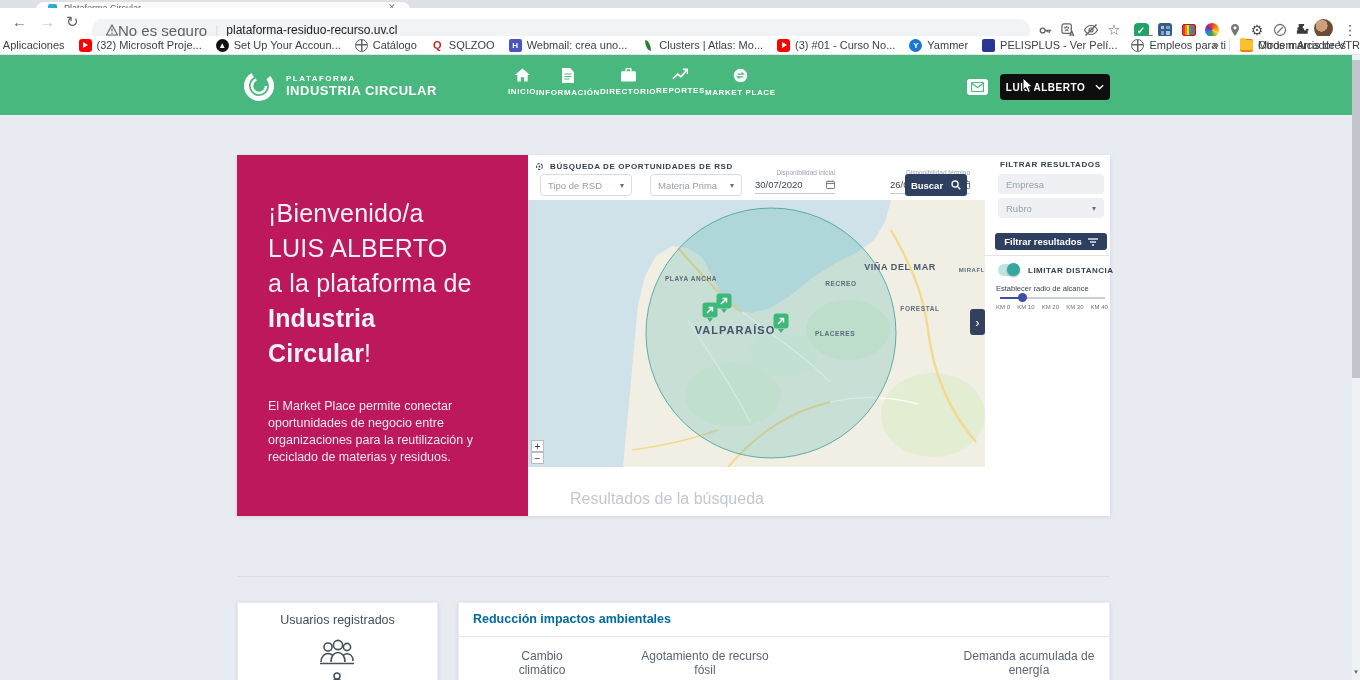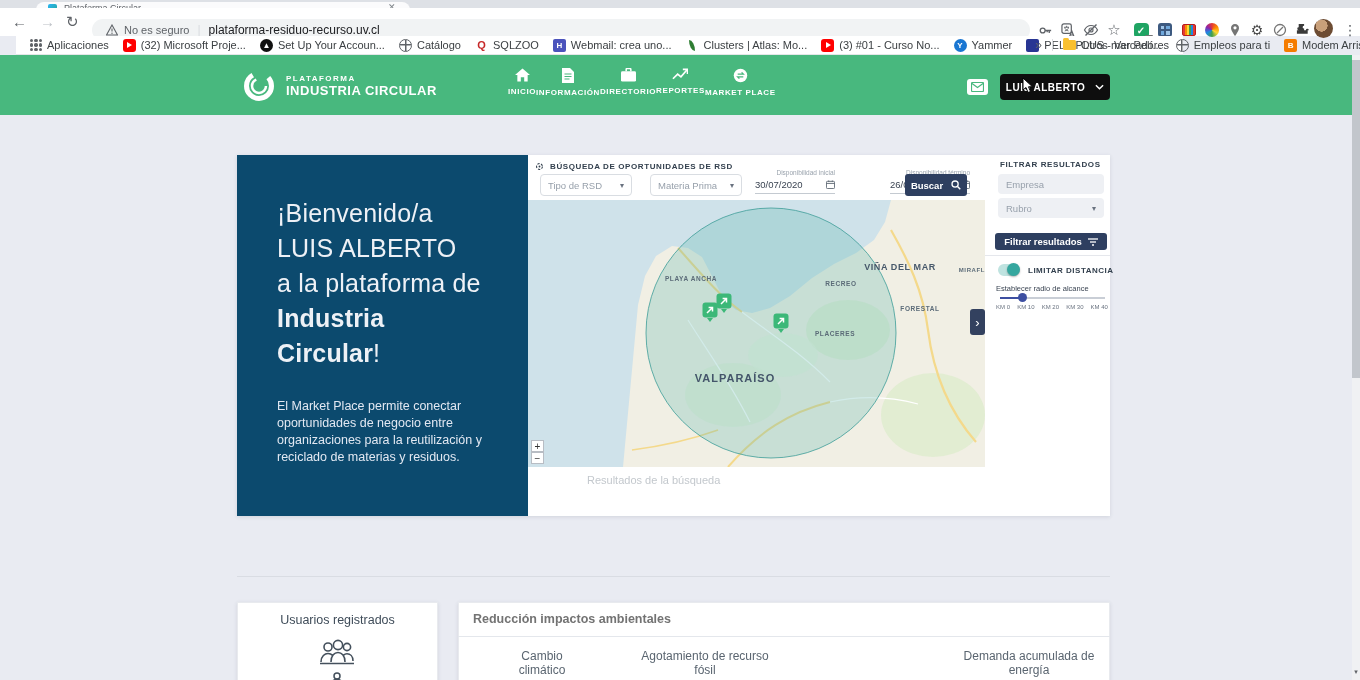--- a/index.html
+++ b/index.html
@@ -11,26 +11,26 @@
   
   .tabstrip { left:0; top:0; width:1360px; height:8px; background:#dee1e6; overflow:hidden; }
   .tab { left:36px; top:2px; width:374px; height:14px; background:#fbfbfc; border-radius:8px 8px 0 0; overflow:hidden; }
   .tab-fav { left:12px; top:2px; width:9px; height:8px; border-radius:2px; background:linear-gradient(135deg,#29b6f6,#26a69a); }
   .tab-title { left:28px; top:1px; font-size:9px; color:#5f6368; white-space:nowrap; }
   .tab-close { left:352px; top:0px; font-size:9px; color:#80868b; }
   .toolbar { left:0; top:8px; width:1360px; height:28px; background:#ffffff; }
   .navglyph { font-size:15px; color:#5f6368; top:5px; }
   .omnibox { left:92px; top:11px; width:938px; height:22px; background:#f1f3f4; border-radius:11px; display:flex; align-items:center; }
   .omni-warn { margin-left:14px; width:12px; height:12px; }
-  .omni-sec { margin-left:6px; font-size:11px; color:#5f6368; white-space:nowrap; }
+  .omni-sec { margin-left:0; font-size:15px; color:#5f6368; white-space:nowrap; }
   .omni-div { margin:0 8px; color:#dadce0; font-size:12px; }
   .omni-url { font-size:12px; color:#202124; white-space:nowrap; }
   .toolicon { top:13px; width:18px; height:18px; display:flex; align-items:center; justify-content:center; font-size:13px; color:#5f6368; }
   .ext { border-radius:3px; }
-  .bookmarks { left:16px; top:36px; width:1167px; height:19px; background:#ffffff; border-bottom:1px solid #e4e6e8; display:flex; align-items:center; }
+  .bookmarks { left:0; top:36px; width:1360px; height:19px; background:#ffffff; border-bottom:1px solid #e4e6e8; display:flex; align-items:center;justify-content:flex-end; }
   .bm { display:flex; align-items:center; gap:5px; margin-left:14px; font-size:11px; color:#3c4043; white-space:nowrap; }
   .bmi { width:13px; height:13px; display:inline-flex; align-items:center; justify-content:center; font-size:8px; font-weight:bold; color:#fff; border-radius:2px; flex:none; }
   .grid9 { width:12px; height:12px; display:grid; grid-template-columns:repeat(3,1fr); gap:1px; }
   .grid9 span { background:#5f6368; border-radius:50%; }
   .yt { background:#ff0000; border-radius:3px; position:relative; }
   .yt::after { content:""; position:absolute; left:4.5px; top:3.5px; border-left:5px solid #fff; border-top:3px solid transparent; border-bottom:3px solid transparent; }
   .globe { border:1.5px solid #5f6368; border-radius:50%; position:relative; background:
      linear-gradient(#5f6368,#5f6368) 50% 0/1.5px 100% no-repeat,
      linear-gradient(#5f6368,#5f6368) 0 50%/100% 1.5px no-repeat; }
   .folder { width:13px; height:10px; background:#f9c02f; border-radius:1.5px; position:relative; }
@@ -45,39 +45,39 @@
   .logo-text .l2 { font-size:13px; letter-spacing:0.5px; font-weight:bold; }
   .mainnav { left:508px; top:13px; display:flex; }
   .nav-item { display:flex; flex-direction:column; align-items:center; gap:5px; color:#fff; cursor:pointer; }
   .nav-item .lbl { font-size:8px; font-weight:bold; letter-spacing:0.6px; }
   .mailbtn { left:967px; top:24px; width:21px; height:16px; background:#fff; border-radius:3px; display:flex; align-items:center; justify-content:center; }
   .userbtn { left:1000px; top:19px; width:110px; height:26px; background:#0e0e0e; border-radius:4px; color:#fff; display:flex; align-items:center; justify-content:center; gap:10px; font-size:10px; font-weight:bold; letter-spacing:0.5px; }
 
   
   .card { background:#fff; box-shadow:0 1px 4px rgba(40,50,70,.12); }
   .hero { left:237px; top:155px; width:873px; height:361px; }
-  .welcome { left:237px; top:155px; width:291px; height:361px; background:#0c4a6e; color:#eef1f6; padding:41px 22px 0 40px; }
+  .welcome { left:237px; top:155px; width:291px; height:361px; background:#be185d; color:#eef1f6; padding:41px 22px 0 31px; }
   .welcome h1 { font-size:25px; font-weight:normal; line-height:35px; letter-spacing:0.2px; }
   .welcome h1 b { font-weight:bold; }
   .welcome p { margin-top:27px; font-size:12.5px; line-height:17px; color:#e2e8f2; width:250px; }
 
   .search-title { left:534px; top:161px; display:flex; align-items:center; gap:5px; font-size:8px; font-weight:bold; letter-spacing:0.6px; color:#33404e; }
   .selbox { top:174px; height:22px; border:1px solid #d9dde2; border-radius:4px; background:#fff; display:flex; align-items:center; justify-content:space-between; padding:0 7px; font-size:9.5px; color:#97a0ab; }
   .selbox .car { color:#6a7380; font-size:8px; }
   .dlabel { font-size:6.5px; color:#9aa3ad; }
   .dgroup { top:169px; width:80px;text-align:right; }
   .dval { margin-top:3px; display:flex; align-items:center; justify-content:space-between; border-bottom:1px solid #c4cad1; padding-bottom:3px; font-size:9.5px; color:#3a4452; }
   .buscar { left:905px; top:174px; width:62px; height:22px; background:#2e3f60; border-radius:3px; color:#fff; display:flex; align-items:center; justify-content:center; gap:8px; font-size:9.5px; font-weight:bold; }
 
   .map { left:528px; top:200px; width:457px; height:267px; overflow:hidden; background:#cfe2ea; }
   .map-label { position:absolute; color:#5b6b78; font-weight:bold; letter-spacing:0.6px; white-space:nowrap; transform:translate(-50%,-50%); }
   .marker { position:absolute; width:16px; height:20px; transform:translate(-50%,-100%); }
   .zoombtn { left:3px; width:13px; height:12px; background:#fff; border:1px solid #b8bdc4; font-size:10px; color:#333; display:flex; align-items:center; justify-content:center; }
   .map-chevron { left:442px; top:109px; width:15px; height:26px; background:#33415f; border-radius:3px; color:#fff; font-size:13px; display:flex; align-items:center; justify-content:center; }
-  .results-text { left:570px; top:474px; font-size:11px; color:#c3c8cd;margin-left:17px; }
+  .results-text { left:570px; top:490px; font-size:16px; color:#c3c8cd; }
 
   
   .f-title { left:1000px; top:160px; font-size:8px; font-weight:bold; letter-spacing:0.6px; color:#33404e; }
   .f-input { left:998px; width:106px; height:20px; background:#eef0f4; border-radius:4px; display:flex; align-items:center; justify-content:space-between; padding:0 8px; font-size:9.5px; color:#98a1ac; }
   .f-btn { left:995px; top:233px; width:112px; height:17px; background:#2e3f60; border-radius:3px; color:#fff; font-size:9.5px; font-weight:bold; display:flex; align-items:center; justify-content:center; gap:6px; }
   .f-div { left:985px; top:255px; width:125px; height:1px; background:#e5e7ec; }
   .toggle { left:998px; top:264px; width:22px; height:12px; background:#bfe3e0; border-radius:6px; }
   .toggle .knob { position:absolute; right:0; top:-1px; width:13px; height:13px; border-radius:50%; background:#35a79f; box-shadow:0 1px 2px rgba(0,0,0,.3); }
   .t-label { left:1028px; top:266px; font-size:8px; font-weight:bold; letter-spacing:0.5px; color:#33404e; }
   .r-label { left:996px; top:284px; font-size:7.5px; color:#3a4452; }
@@ -86,21 +86,21 @@
   .slider-knob { left:1018px; top:293px; width:9px; height:9px; border-radius:50%; background:#3d4fa1; }
   .ticks { left:996px; top:304px; width:112px; display:flex; justify-content:space-between; font-size:6px; color:#6a7380; }
 
   
   .lead { left:237px; top:545px; font-size:12px; color:#39424d; }
   .lead b { color:#1f2730; }
   .h-div { left:237px; top:576px; width:873px; height:1px; background:#d9dce3; }
   .users-card { left:237px; top:602px; width:201px; height:90px; border:1px solid #e8eaee; }
   .users-title { left:237px; top:613px; width:201px; text-align:center; font-size:12.5px; color:#3f4c59; }
   .impacts-card { left:458px; top:602px; width:652px; height:90px; border:1px solid #e8eaee; }
-  .impacts-title { left:473px; top:612px; font-size:12.5px; font-weight:bold; color:#737373; }
+  .impacts-title { left:473px; top:612px; font-size:12.5px; font-weight:bold; color:#0369a1; }
   .impacts-div { left:458px; top:636px; width:652px; height:1px; background:#e4e7ec; }
   .impact-col { position:absolute; top:649px; font-size:12px; color:#5a6570; text-align:center; line-height:14px; transform:translateX(-50%); }
 
   
   .scroll-track { left:1352px; top:55px; width:8px; height:625px; background:#f0f1f3; }
   .scroll-thumb { left:1352px; top:60px; width:8px; height:318px; background:#c2c6cc; }
   .scroll-down { left:1352px; top:668px; width:8px; text-align:center; font-size:7px; color:#606469; }
 </style>
 </head>
 <body>
@@ -409,21 +409,21 @@
       <path d="M363,30 C380,60 395,90 400,130 C405,170 420,210 448,242" fill="none" stroke="#f4d98b" stroke-width="2.2"></path>
       <path d="M200,267 C230,232 262,212 302,202" fill="none" stroke="#f4d98b" stroke-width="2"></path>
       <path d="M104,250 C135,246 162,240 190,230" fill="none" stroke="#f4d98b" stroke-width="1.6"></path>
       <path d="M214,112 C240,132 272,152 302,182" fill="none" stroke="#ffffff" stroke-width="1.2"></path>
       <path d="M160,120 C180,152 202,182 222,222" fill="none" stroke="#ffffff" stroke-width="1.2"></path>
       <path d="M302,202 C330,196 360,196 390,204" fill="none" stroke="#ffffff" stroke-width="1.2"></path>
       <circle cx="243" cy="133" r="125" fill="#5ab5ad" opacity="0.27"></circle>
       <circle cx="243" cy="133" r="125" fill="none" stroke="#3f9e98" stroke-width="1" opacity="0.8"></circle>
     </svg>
     <span class="map-label" style="left:372px;top:67px;font-size:9px;color:#47586a;">VIÑA DEL MAR</span>
-    <span class="map-label" style="left:207px;top:130px;font-size:11px;color:#44556a;letter-spacing:1px;margin-top:48px;">VALPARAÍSO</span>
+    <span class="map-label" style="left:207px;top:130px;font-size:11px;color:#44556a;letter-spacing:1px;">VALPARAÍSO</span>
     <span class="map-label" style="left:163px;top:78px;font-size:6.5px;">PLAYA ANCHA</span>
     <span class="map-label" style="left:313px;top:83px;font-size:6.5px;">RECREO</span>
     <span class="map-label" style="left:392px;top:108px;font-size:6.5px;">FORESTAL</span>
     <span class="map-label" style="left:307px;top:133px;font-size:6.5px;">PLACERES</span>
     <span class="map-label" style="left:449px;top:70px;font-size:6px;">MIRAFLOR</span>
 
     <svg class="marker" style="left:182px;top:122px;" viewBox="0 0 16 20">
         <rect x="0.5" y="0.5" width="15" height="15" rx="3" fill="#3cb878"></rect>
         <path d="M5 16 L8 20 L11 16 Z" fill="#3cb878"></path>
         <path d="M5 11 L10.5 5.5 M6.6 5.5 H10.5 V9.4" fill="none" stroke="#fff" stroke-width="1.5"></path>

